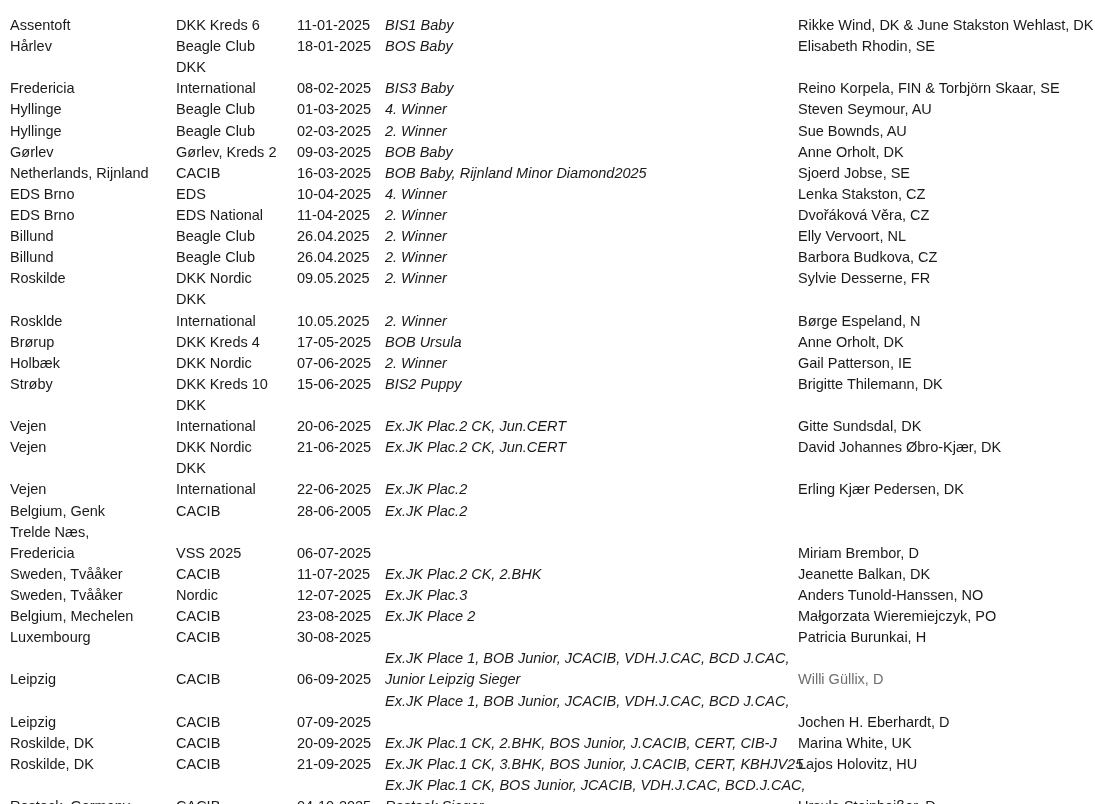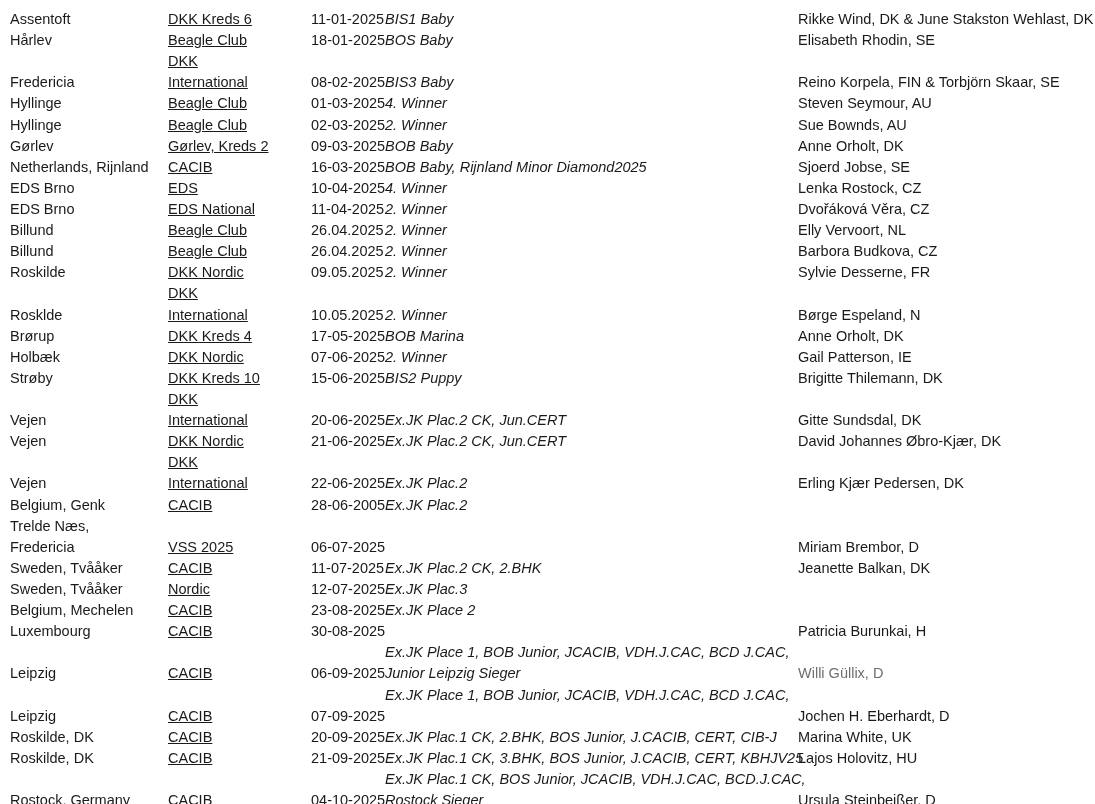--- a/index.html
+++ b/index.html
@@ -12,36 +12,36 @@
     height: 804px;
     overflow: hidden;
     font-family: "Liberation Sans", sans-serif;
     font-size: 14.5px;
     color: #1a1a1a;
   }
   .doc {
     position: relative;
     width: 1095px;
     height: 804px;
-    padding-top: 9px;
+    padding-top: 15px;
     box-sizing: border-box;
   }
   .line {
     position: relative;
     height: 21.12px;
   }
   .cell {
     position: absolute;
     top: 0;
     line-height: 21.12px;
     white-space: nowrap;
   }
   .cell.location { left: 10px; }
-  .cell.club     { left: 168px; text-decoration: underline; }
-  .cell.date     { left: 297px; margin-left: 14px; }
+  .cell.club     { left: 176px; }
+  .cell.date     { left: 297px; }
   .cell.result   { left: 385px; font-style: italic; }
   .cell.judge    { left: 798px; }
   .cell.muted    { color: #6e6e6e; text-align: right; }
 </style>
 </head>
 <body>
 
 <div class="doc">
   <div id="results-table">
       <div class="line">
@@ -98,21 +98,21 @@
         <span class="cell club">CACIB</span>
         <span class="cell date">16-03-2025</span>
         <span class="cell result">BOB Baby, Rijnland Minor Diamond2025</span>
         <span class="cell judge">Sjoerd Jobse, SE</span>
       </div>
       <div class="line">
         <span class="cell location">EDS Brno</span>
         <span class="cell club">EDS</span>
         <span class="cell date">10-04-2025</span>
         <span class="cell result">4. Winner</span>
-        <span class="cell judge">Lenka Rostock, CZ</span>
+        <span class="cell judge">Lenka Stakston, CZ</span>
       </div>
       <div class="line">
         <span class="cell location">EDS Brno</span>
         <span class="cell club">EDS National</span>
         <span class="cell date">11-04-2025</span>
         <span class="cell result">2. Winner</span>
         <span class="cell judge">Dvořáková Věra, CZ</span>
       </div>
       <div class="line">
         <span class="cell location">Billund</span>
@@ -146,21 +146,21 @@
         <span class="cell location">Rosklde</span>
         <span class="cell club">International</span>
         <span class="cell date">10.05.2025</span>
         <span class="cell result">2. Winner</span>
         <span class="cell judge">Børge Espeland, N</span>
       </div>
       <div class="line">
         <span class="cell location">Brørup</span>
         <span class="cell club">DKK Kreds 4</span>
         <span class="cell date">17-05-2025</span>
-        <span class="cell result">BOB Marina</span>
+        <span class="cell result">BOB Ursula</span>
         <span class="cell judge">Anne Orholt, DK</span>
       </div>
       <div class="line">
         <span class="cell location">Holbæk</span>
         <span class="cell club">DKK Nordic</span>
         <span class="cell date">07-06-2025</span>
         <span class="cell result">2. Winner</span>
         <span class="cell judge">Gail Patterson, IE</span>
       </div>
       <div class="line">
@@ -229,26 +229,28 @@
         <span class="cell club">CACIB</span>
         <span class="cell date">11-07-2025</span>
         <span class="cell result">Ex.JK Plac.2 CK, 2.BHK</span>
         <span class="cell judge">Jeanette Balkan, DK</span>
       </div>
       <div class="line">
         <span class="cell location">Sweden, Tvååker</span>
         <span class="cell club">Nordic</span>
         <span class="cell date">12-07-2025</span>
         <span class="cell result">Ex.JK Plac.3</span>
+        <span class="cell judge">Anders Tunold-Hanssen, NO</span>
       </div>
       <div class="line">
         <span class="cell location">Belgium, Mechelen</span>
         <span class="cell club">CACIB</span>
         <span class="cell date">23-08-2025</span>
         <span class="cell result">Ex.JK Place 2</span>
+        <span class="cell judge">Małgorzata Wieremiejczyk, PO</span>
       </div>
       <div class="line">
         <span class="cell location">Luxembourg</span>
         <span class="cell club">CACIB</span>
         <span class="cell date">30-08-2025</span>
         <span class="cell judge">Patricia Burunkai, H</span>
       </div>
       <div class="line">
         <span class="cell location"></span>
         <span class="cell club"></span>

